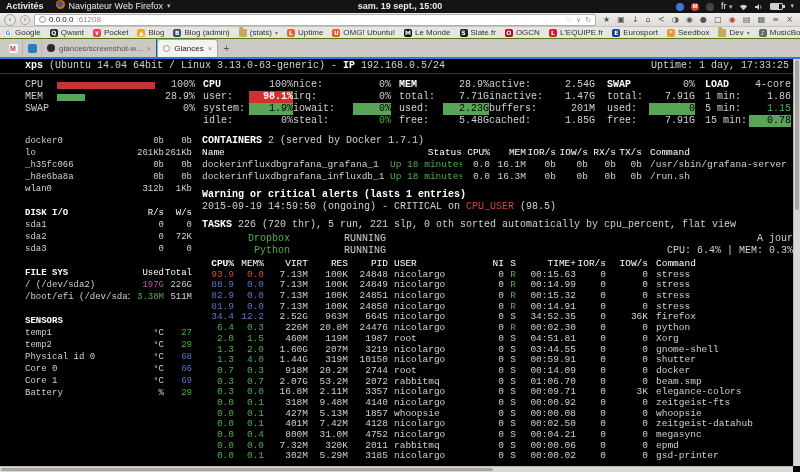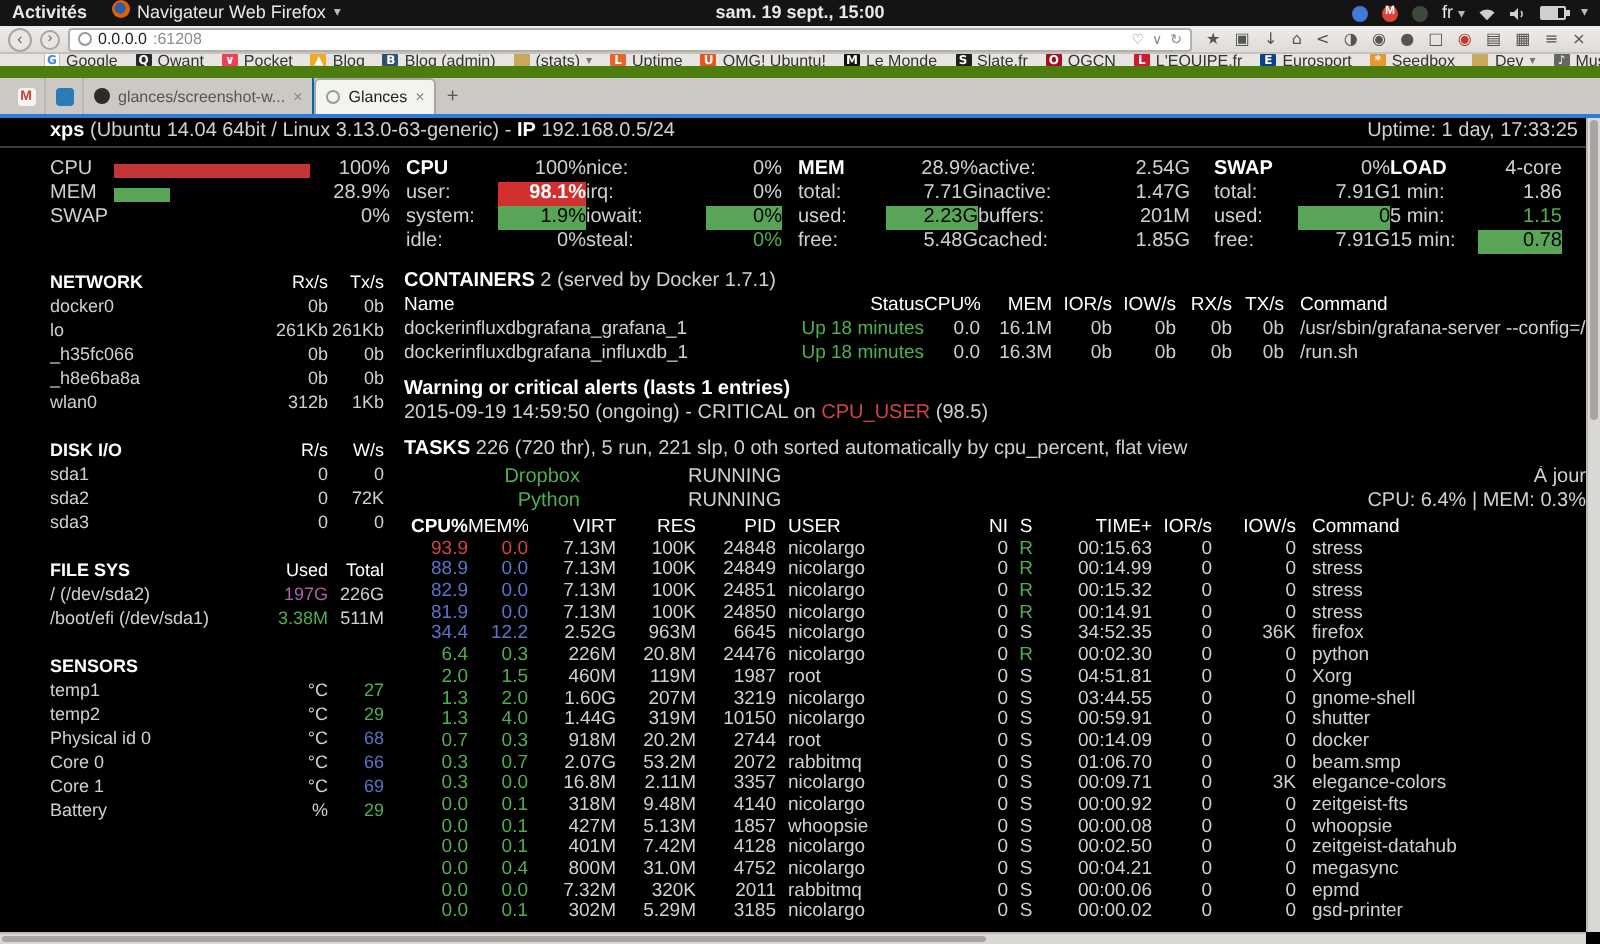--- a/index.html
+++ b/index.html
@@ -30,22 +30,22 @@
   .navbtn.fwd{width:8px;height:8px;font-size:7px;line-height:7px}
   .urlbar{height:10px;width:552px;background:#fff;border:1px solid #b3b0ac;border-radius:2px;
           display:flex;align-items:center;padding:0 4px;gap:3px;font-size:8px;color:#222}
   .globe{width:7px;height:7px;border-radius:50%;border:1px solid #999;box-sizing:border-box}
   .urlhost{color:#222}
   .urlport{color:#8d8d8d}
   .u-ic{margin-left:auto;display:flex;gap:4px;color:#8a8a8a;font-size:7px}
   .tb-ic{flex:1;display:flex;justify-content:space-between;align-items:center;padding:0 3px;color:#555;font-size:8px}
 
   
-  .bmbar{position:absolute;top:27px;left:0;right:0;height:12px;background:#e7e5e2;border-bottom:6px solid #4d7c0f;
-         display:flex;align-items:center;padding:0 22px;box-sizing:border-box;gap:9px;font-size:8px;color:#333;
+  .bmbar{position:absolute;top:27px;left:0;right:0;height:12px;background:#e7e5e2;border-bottom:1px solid #4d7c0f;
+         display:flex;align-items:center;padding:0 4px;box-sizing:border-box;gap:9px;font-size:8px;color:#333;
          overflow:hidden;white-space:nowrap;z-index:7}
   .bm{display:flex;align-items:center;gap:3px;flex:none}
   .bmi{width:8px;height:8px;border-radius:2px;display:flex;align-items:center;justify-content:center;
        font-size:6px;font-weight:bold;color:#fff;font-family:"DejaVu Sans",sans-serif}
   .bmi.folder{background:#c9a85c;border-radius:1px;position:relative}
   .bmi.folder::before{content:"";position:absolute;top:-2px;left:0;width:4px;height:2px;background:#c9a85c;border-radius:1px 1px 0 0}
   .dd{font-size:6px;color:#777}
 
   
   .tabbar{position:absolute;top:39px;left:0;right:0;height:18px;background:#ccc9c5;display:flex;align-items:stretch;
@@ -62,21 +62,21 @@
   .blueline{position:absolute;top:57px;left:0;right:0;height:2px;background:#2f7cd8;z-index:6}
 
   
   .vscroll{position:absolute;top:59px;right:0;width:7px;bottom:6px;background:#dad8d5;border-left:1px solid #bdbab6;box-sizing:border-box;z-index:5}
   .vthumb{position:absolute;top:1px;left:1px;right:1px;height:150px;background:#a9a6a2;border-radius:3px}
   .hscroll{position:absolute;left:0;right:7px;bottom:0;height:6px;background:#dad8d5;border-top:1px solid #bdbab6;box-sizing:border-box;z-index:5}
   .hthumb{width:492px;height:3px;margin:1px 0 0 1px;background:#a9a6a2;border-radius:2px}
 
   
   .glances{position:absolute;top:59px;left:0;right:7px;bottom:6px;background:#000;color:#d0d0d0;
-           font-family:Liberation Sans, sans-serif;font-size:10px;line-height:12px;overflow:hidden}
+           font-family:Liberation Mono, monospace;font-size:10px;line-height:12px;overflow:hidden}
   .gl-header{height:14px;line-height:14px;display:flex;justify-content:space-between;
              padding:0 4px 0 25px;border-bottom:1px solid #3a3a3a;white-space:pre}
   .c-bold{font-weight:bold;color:#fff}
   .c-w{color:#fff}
   .c-g{color:#4fae4f}
   .c-bl{color:#5b74c9}
   .c-r{color:#d04545}
   .c-m{color:#b05fb0}
   .c-ok{background:#58a558;color:#000}
   .c-cr{background:#d22f2f;color:#fff;font-weight:bold}
@@ -86,21 +86,21 @@
   .qlrow{display:flex;align-items:center;height:12px}
   .qlab{width:32px;white-space:pre}
   .qtrack{flex:1;height:7px;position:relative}
   .qfill{height:7px}
   .qval{width:40px;text-align:right;white-space:pre}
 
   .blk{white-space:pre}
   .blk-cpu{width:188px;margin-left:8px}
   .blk-mem{width:196px;margin-left:8px}
   .blk-swap{width:88px;margin-left:12px}
-  .blk-load{width:86px;}
+  .blk-load{width:86px;margin-left:10px}
 
   .grow{display:grid;height:12px;line-height:12px;white-space:pre}
   .grow span{overflow:hidden}
   .g-cpu .grow{grid-template-columns:46px 44px 60px 38px}
   .g-mem .grow{grid-template-columns:44px 46px 66px 40px}
   .g-swap .grow{grid-template-columns:42px 46px}
   .g-load .grow{grid-template-columns:44px 42px}
   .g-cpu .grow span:nth-child(even),.g-mem .grow span:nth-child(even),
   .g-swap .grow span:nth-child(even),.g-load .grow span:nth-child(even){text-align:right}
 
@@ -317,21 +317,20 @@
       </div>
     <div class="blk blk-cpu g-cpu"><div class="grow"><span class="c-bold">CPU</span><span>100%</span><span>nice:</span><span>0%</span></div><div class="grow"><span>user:</span><span class="c-cr">98.1%</span><span>irq:</span><span>0%</span></div><div class="grow"><span>system:</span><span class="c-ok">1.9%</span><span>iowait:</span><span class="c-ok">0%</span></div><div class="grow"><span>idle:</span><span>0%</span><span>steal:</span><span class="c-g">0%</span></div></div>
     <div class="blk blk-mem g-mem"><div class="grow"><span class="c-bold">MEM</span><span>28.9%</span><span>active:</span><span>2.54G</span></div><div class="grow"><span>total:</span><span>7.71G</span><span>inactive:</span><span>1.47G</span></div><div class="grow"><span>used:</span><span class="c-ok">2.23G</span><span>buffers:</span><span>201M</span></div><div class="grow"><span>free:</span><span>5.48G</span><span>cached:</span><span>1.85G</span></div></div>
     <div class="blk blk-swap g-swap"><div class="grow"><span class="c-bold">SWAP</span><span>0%</span></div><div class="grow"><span>total:</span><span>7.91G</span></div><div class="grow"><span>used:</span><span class="c-ok">0</span></div><div class="grow"><span>free:</span><span>7.91G</span></div></div>
     <div class="blk blk-load g-load"><div class="grow"><span class="c-bold">LOAD</span><span>4-core</span></div><div class="grow"><span>1 min:</span><span>1.86</span></div><div class="grow"><span>5 min:</span><span class="c-g">1.15</span></div><div class="grow"><span>15 min:</span><span class="c-ok">0.78</span></div></div>
   </div>
 
   <div class="mainrow">
     <div class="sidebar">
       <div class="sideblock g-side">
-          <div class="grow"><span class="c-bold">NETWORK</span><span class="c-w">Rx/s</span><span class="c-w">Tx/s</span></div>
           <div class="grow"><span>docker0</span><span>0b</span><span>0b</span></div>
           <div class="grow"><span>lo</span><span>261Kb</span><span>261Kb</span></div>
           <div class="grow"><span>_h35fc066</span><span>0b</span><span>0b</span></div>
           <div class="grow"><span>_h8e6ba8a</span><span>0b</span><span>0b</span></div>
           <div class="grow"><span>wlan0</span><span>312b</span><span>1Kb</span></div>
         </div>
       <div class="sideblock g-side">
           <div class="grow"><span class="c-bold">DISK I/O</span><span class="c-w">R/s</span><span class="c-w">W/s</span></div>
           <div class="grow"><span>sda1</span><span>0</span><span>0</span></div>
           <div class="grow"><span>sda2</span><span>0</span><span>72K</span></div>

